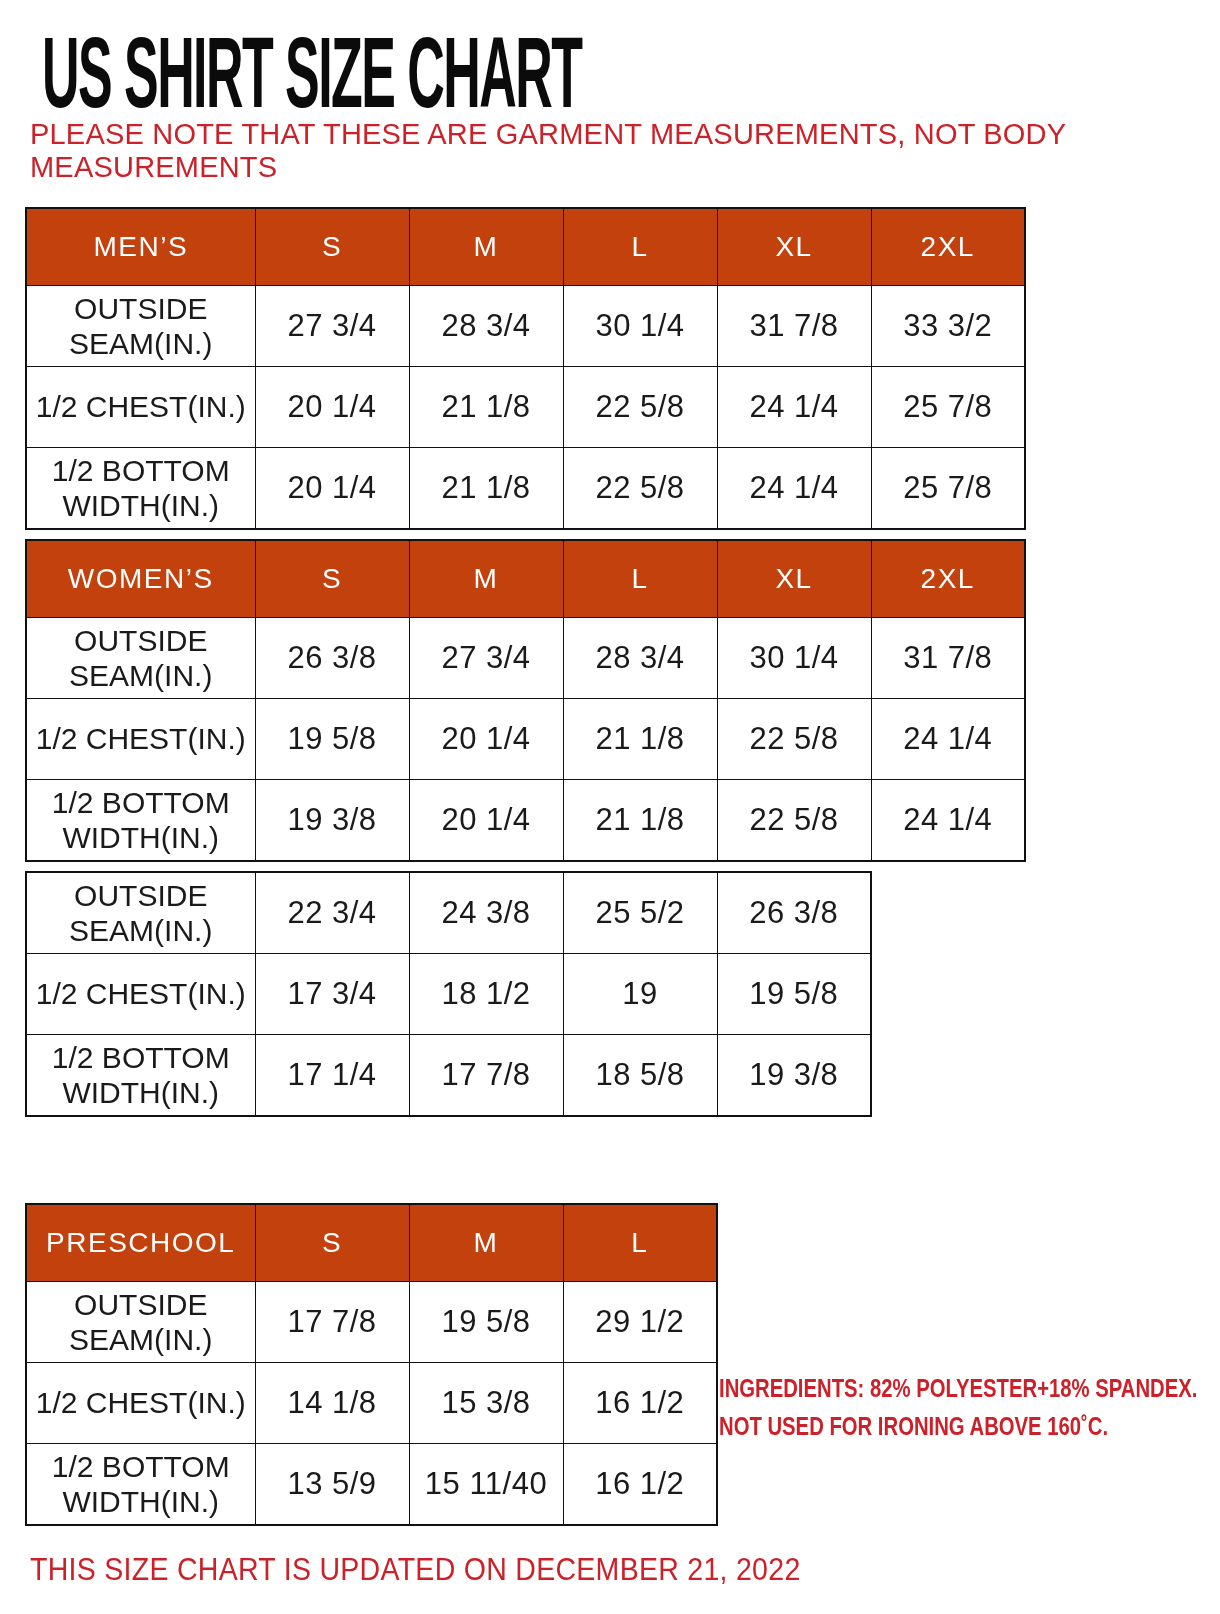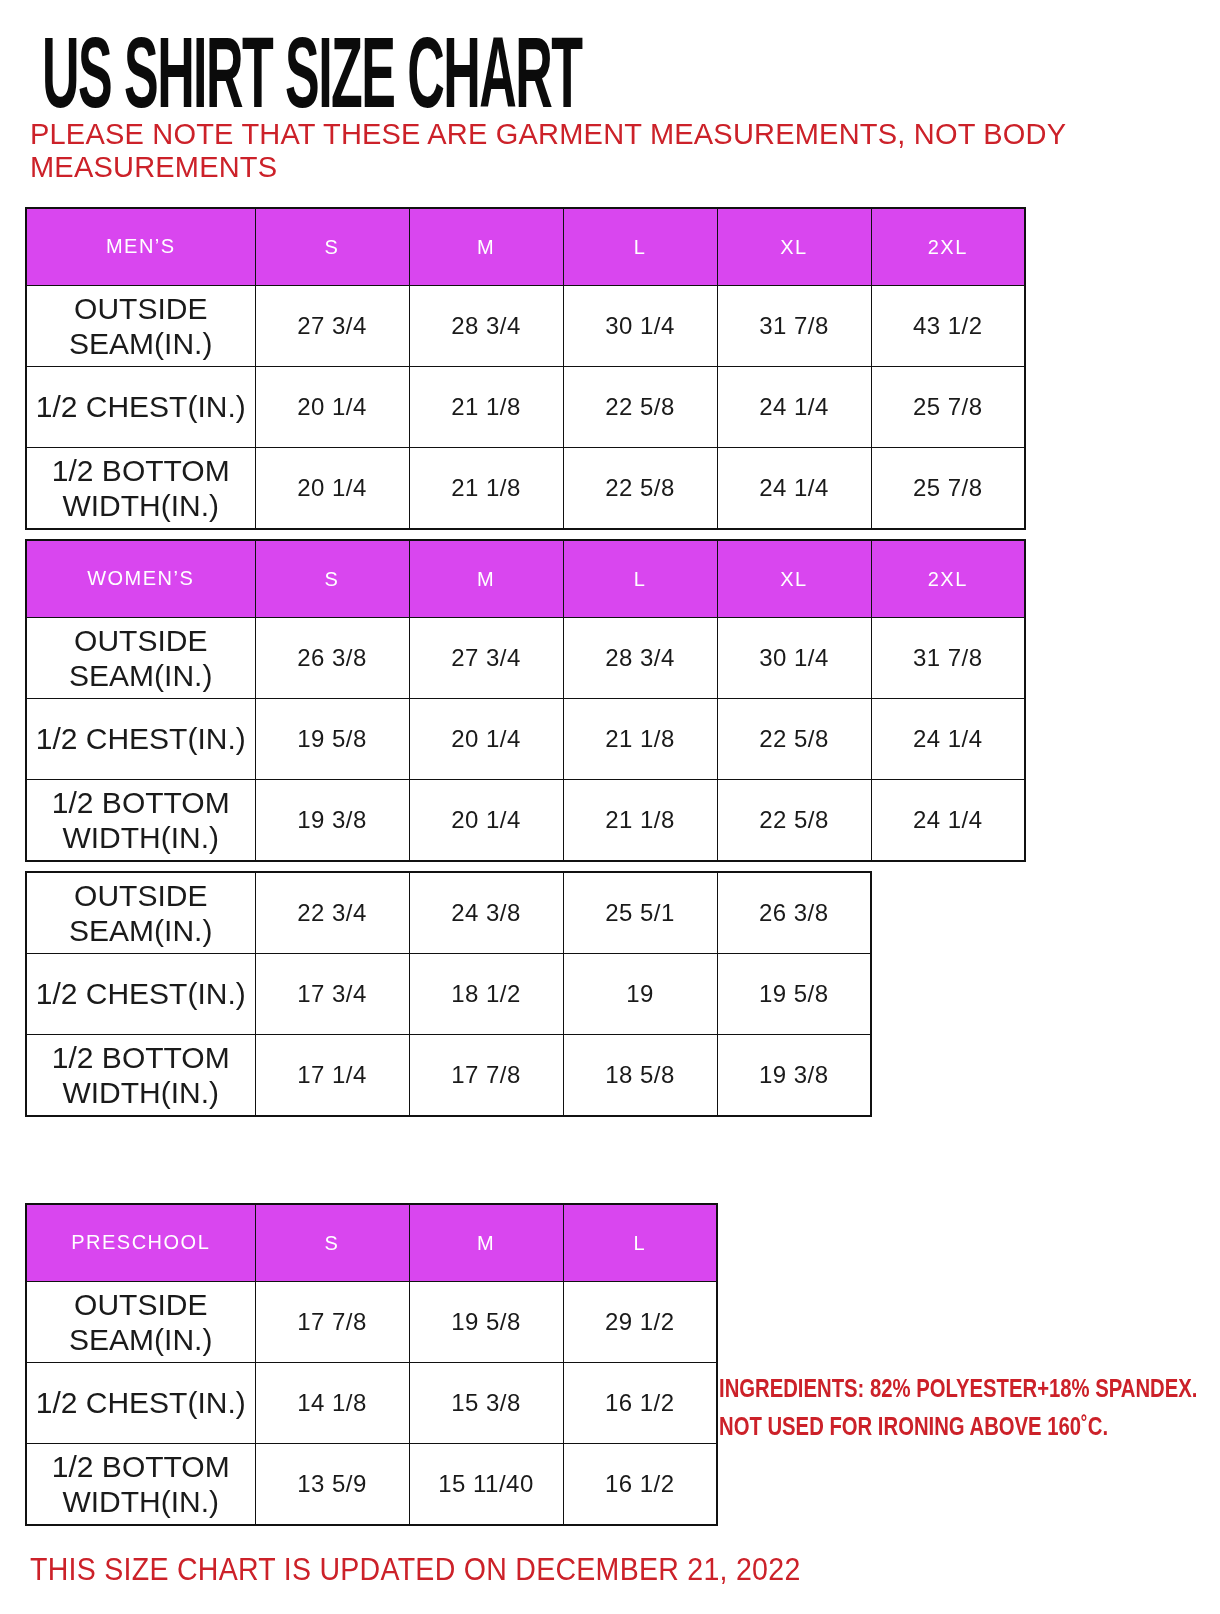--- a/index.html
+++ b/index.html
@@ -45,37 +45,37 @@
     border:2px solid #111;
   }
   .size-table td{
     border:1px solid #111;
     text-align:center;
     vertical-align:middle;
     padding:0;
     overflow:hidden;
   }
   .size-table tr.head td{
-    background:#d946ef;
+    background:#c2410c;
     color:#ffffff;
-    font-size:20px;
+    font-size:28px;
     letter-spacing:1.5px;
     height:76px;
     margin-top:38px;
   }
   .size-table tr.datarow td{
     height:80px;
     color:#1a1a1a;
   }
   .size-table td.rowlabel{
     font-size:30px;
     line-height:1.18;
   }
   .size-table td.val{
-    font-size:24px;
+    font-size:31px;
     letter-spacing:0.5px;
   }
   .ingredients{
     position:absolute;
     left:719px;
     top:1369px;
     color:#cc2129;
     font-weight:bold;
     font-size:26px;
     line-height:38px;
@@ -127,21 +127,21 @@
         <td>L</td>
         <td>XL</td>
         <td>2XL</td>
       </tr>
       <tr class="datarow">
         <td class="rowlabel">OUTSIDE SEAM(IN.)</td>
         <td class="val">27 3/4</td>
         <td class="val">28 3/4</td>
         <td class="val">30 1/4</td>
         <td class="val">31 7/8</td>
-        <td class="val">43 1/2</td>
+        <td class="val">33 3/2</td>
       </tr>
       <tr class="datarow">
         <td class="rowlabel">1/2 CHEST(IN.)</td>
         <td class="val">20 1/4</td>
         <td class="val">21 1/8</td>
         <td class="val">22 5/8</td>
         <td class="val">24 1/4</td>
         <td class="val">25 7/8</td>
       </tr>
       <tr class="datarow">
@@ -210,21 +210,21 @@
           <col style="width:154px">
           <col style="width:154px">
           <col style="width:154px">
           <col style="width:154px">
         </colgroup>
       <tbody>
       <tr class="datarow">
         <td class="rowlabel">OUTSIDE SEAM(IN.)</td>
         <td class="val">22 3/4</td>
         <td class="val">24 3/8</td>
-        <td class="val">25 5/1</td>
+        <td class="val">25 5/2</td>
         <td class="val">26 3/8</td>
       </tr>
       <tr class="datarow">
         <td class="rowlabel">1/2 CHEST(IN.)</td>
         <td class="val">17 3/4</td>
         <td class="val">18 1/2</td>
         <td class="val">19</td>
         <td class="val">19 5/8</td>
       </tr>
       <tr class="datarow">

